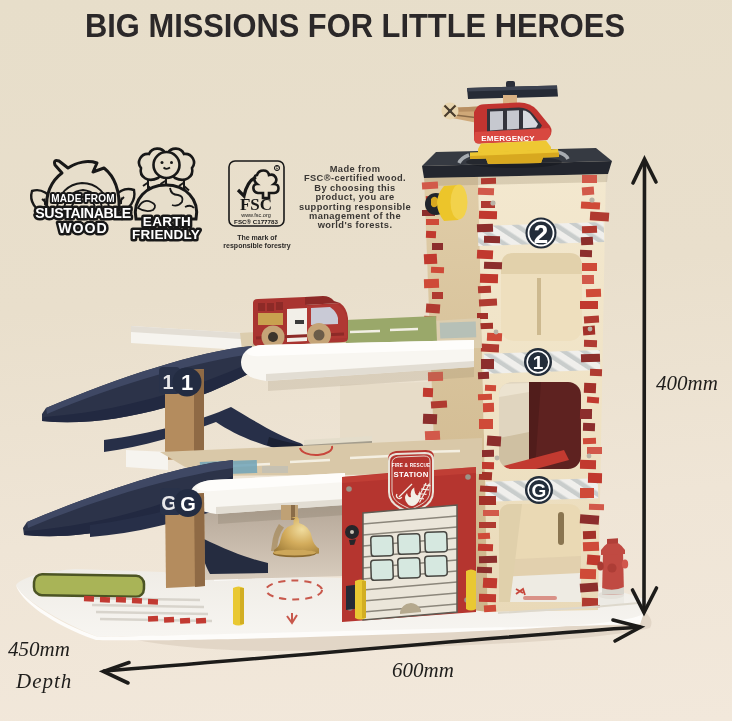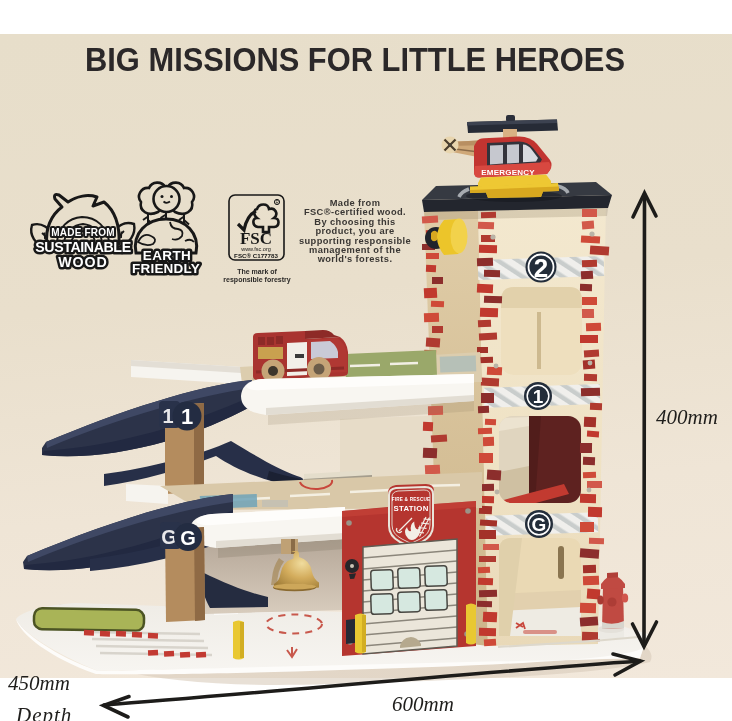--- a/index.html
+++ b/index.html
@@ -1,18 +1,18 @@
 <!DOCTYPE html>
 <html><head>
 <meta charset="utf-8">
 <style>
   html,body{margin:0;padding:0;}
   body{width:732px;height:721px;overflow:hidden;font-family:"Liberation Sans",sans-serif;}
-  #stage{position:relative;width:732px;height:644px;
-    background:linear-gradient(175deg,#e7deca 0%,#e9dfcc 40%,#efe5d6 70%,#f2e8db 100%);margin-top:34px;}
+  #stage{position:relative;width:732px;height:721px;
+    background:linear-gradient(175deg,#e7deca 0%,#e9dfcc 40%,#efe5d6 70%,#f2e8db 100%);}
   svg{position:absolute;top:0;left:0;}
 </style>
 </head>
 <body>
 <div id="stage">
 <svg width="732" height="721" viewBox="0 0 732 721">
   <defs>
     <linearGradient id="towerFace" x1="0" y1="0" x2="0" y2="1">
       <stop offset="0" stop-color="#f3e8cf"></stop>
           <stop offset="0.6" stop-color="#efe2c4"></stop>

